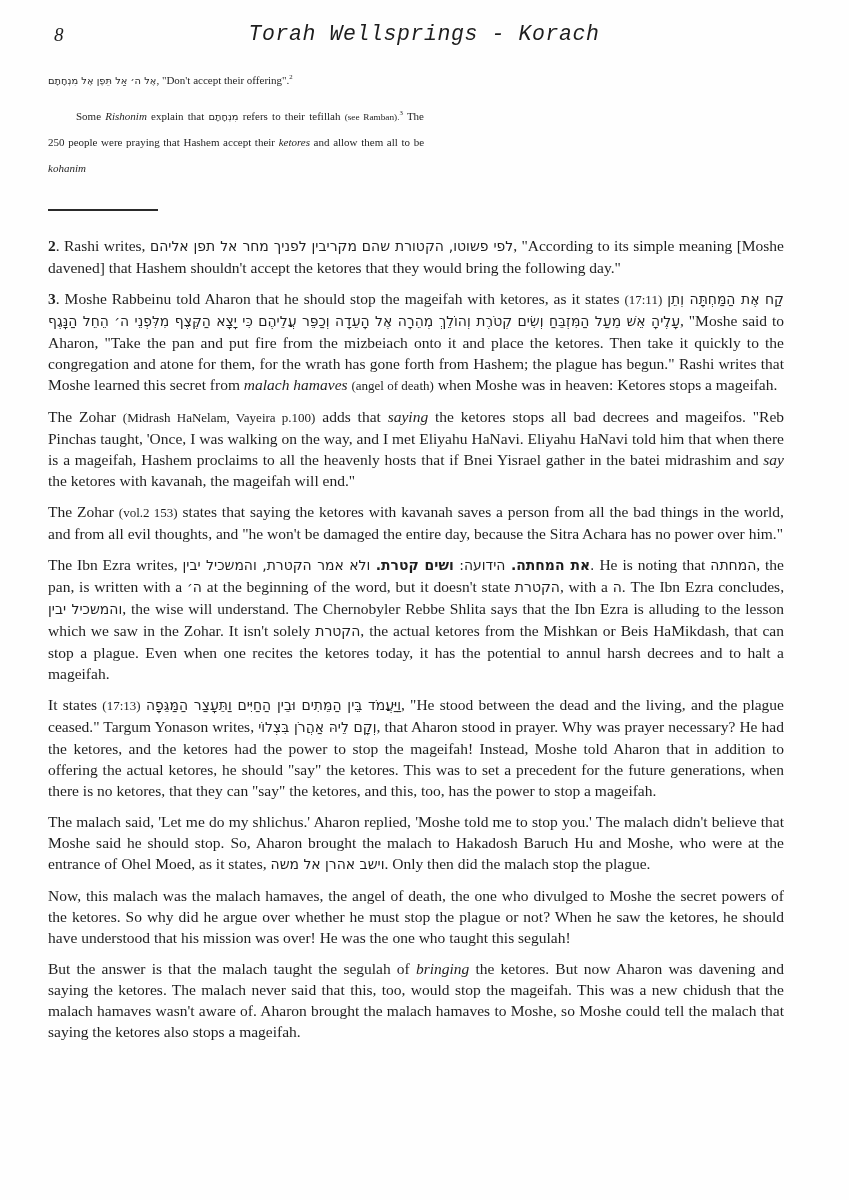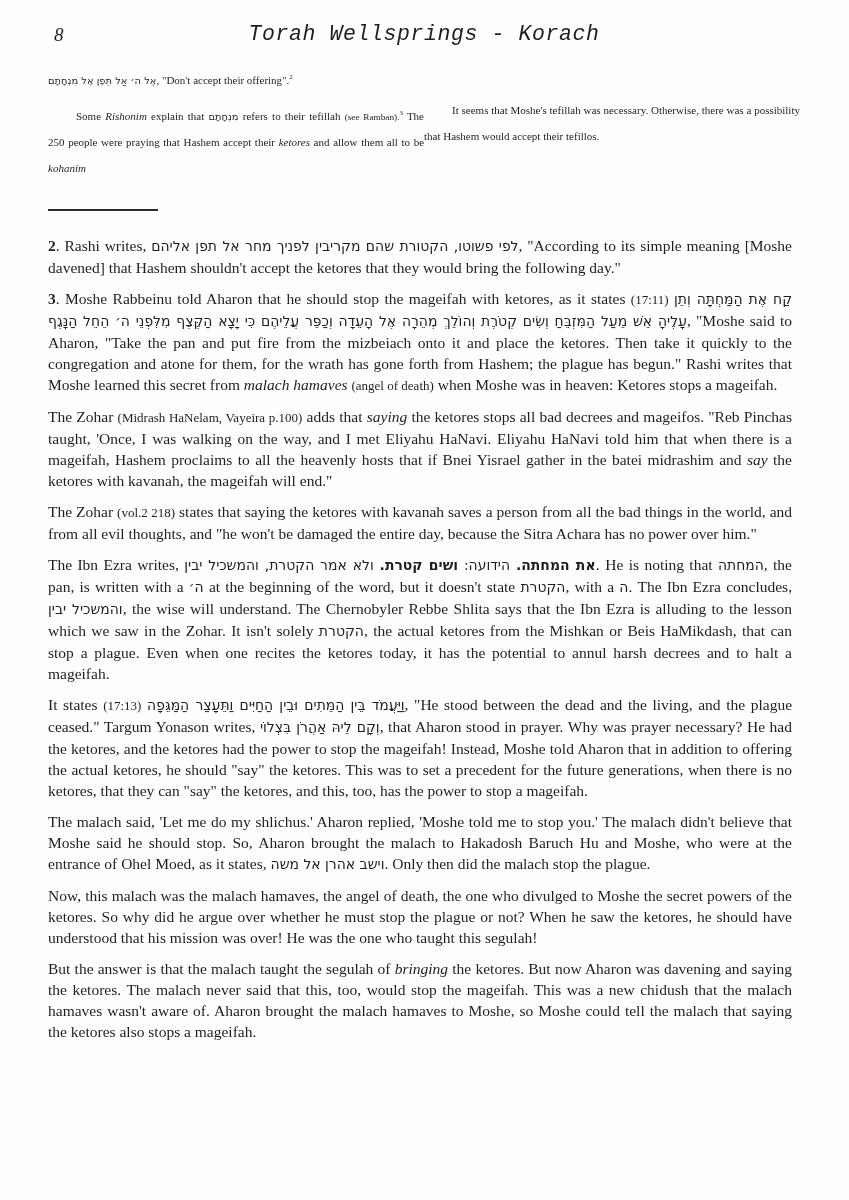--- a/index.html
+++ b/index.html
@@ -34,21 +34,21 @@
   .body-para.gap{margin-top:30px;}
   .footnote-rule{
     width:110px;height:0;
     border-top:2px solid #2a2a2a;
     margin:18px 0 0 0;
   }
   .footnotes{
     margin-top:24px;
     font-size:15.5px;line-height:21px;
   }
-  .fn-para{margin:0 8px 10px 0;text-align:justify;}
+  .fn-para{margin:0 16px 10px 0;text-align:justify;}
   .s-n{}
   .s-i{font-style:italic;}
   .s-b{font-weight:bold;}
   .s-p{font-size:0.84em;}
   .s-sup{font-size:0.62em;vertical-align:super;line-height:0;}
   .s-h,.s-hb{font-family:"DejaVu Sans","Liberation Sans",sans-serif;font-size:0.9em;}
   .s-hb{font-weight:bold;}
 </style>
 </head>
 <body>
@@ -59,31 +59,30 @@
     <span class="page-number">8</span>
     <span class="page-title">Torah Wellsprings - Korach</span>
   </header>
 
   <main class="body-columns">
     <div class="col">
       <p class="body-para"><span class="s-h">אֶל ה׳ אַל תֵּפֶן אֶל מִנְחָתָם</span><span class="s-n">, "Don't accept their offering".</span><span class="s-sup">2</span></p>
       <p class="body-para indent"><span class="s-n">Some </span><span class="s-i">Rishonim</span><span class="s-n"> explain that </span><span class="s-h">מִנְחָתָם</span><span class="s-n"> refers to their tefillah </span><span class="s-p">(see Ramban).</span><span class="s-sup">3</span><span class="s-n"> The 250 people were praying that Hashem accept their </span><span class="s-i">ketores</span><span class="s-n"> and allow them all to be </span><span class="s-i">kohanim</span></p>
     </div>
     <div class="col">
-      <p class="body-para gap indent"><span class="s-n">It seems that Moshe's tefillah was necessary. Otherwise, there was a possibility that Hashem would accept their tefillos.</span></p>
     </div>
   </main>
 
   <div class="footnote-rule"></div>
 
   <section class="footnotes">
     <p class="fn-para"><span class="s-b">2</span><span class="s-n">. Rashi writes, </span><span class="s-h">לפי פשוטו, הקטורת שהם מקריבין לפניך מחר אל תפן אליהם</span><span class="s-n">, "According to its simple meaning [Moshe davened] that Hashem shouldn't accept the ketores that they would bring the following day."</span></p>
     <p class="fn-para"><span class="s-b">3</span><span class="s-n">. Moshe Rabbeinu told Aharon that he should stop the mageifah with ketores, as it states </span><span class="s-p">(17:11)</span><span class="s-n"> </span><span class="s-h">קַח אֶת הַמַּחְתָּה וְתֵן עָלֶיהָ אֵשׁ מֵעַל הַמִּזְבֵּחַ וְשִׂים קְטֹרֶת וְהוֹלֵךְ מְהֵרָה אֶל הָעֵדָה וְכַפֵּר עֲלֵיהֶם כִּי יָצָא הַקֶּצֶף מִלִּפְנֵי ה׳ הֵחֵל הַנָּגֶף</span><span class="s-n">, "Moshe said to Aharon, "Take the pan and put fire from the mizbeiach onto it and place the ketores. Then take it quickly to the congregation and atone for them, for the wrath has gone forth from Hashem; the plague has begun." Rashi writes that Moshe learned this secret from </span><span class="s-i">malach hamaves</span><span class="s-n"> </span><span class="s-p">(angel of death)</span><span class="s-n"> when Moshe was in heaven: Ketores stops a mageifah.</span></p>
     <p class="fn-para"><span class="s-n">The Zohar </span><span class="s-p">(Midrash HaNelam, Vayeira p.100)</span><span class="s-n"> adds that </span><span class="s-i">saying</span><span class="s-n"> the ketores stops all bad decrees and mageifos. "Reb Pinchas taught, 'Once, I was walking on the way, and I met Eliyahu HaNavi. Eliyahu HaNavi told him that when there is a mageifah, Hashem proclaims to all the heavenly hosts that if Bnei Yisrael gather in the batei midrashim and </span><span class="s-i">say</span><span class="s-n"> the ketores with kavanah, the mageifah will end."</span></p>
-    <p class="fn-para"><span class="s-n">The Zohar </span><span class="s-p">(vol.2 218)</span><span class="s-n"> states that saying the ketores with kavanah saves a person from all the bad things in the world, and from all evil thoughts, and "he won't be damaged the entire day, because the Sitra Achara has no power over him."</span></p>
+    <p class="fn-para"><span class="s-n">The Zohar </span><span class="s-p">(vol.2 153)</span><span class="s-n"> states that saying the ketores with kavanah saves a person from all the bad things in the world, and from all evil thoughts, and "he won't be damaged the entire day, because the Sitra Achara has no power over him."</span></p>
     <p class="fn-para"><span class="s-n">The Ibn Ezra writes, </span><span class="s-hb">את המחתה.</span><span class="s-h"> הידועה: </span><span class="s-hb">ושים קטרת.</span><span class="s-h"> ולא אמר הקטרת, והמשכיל יבין.</span><span class="s-n"> He is noting that </span><span class="s-h">המחתה</span><span class="s-n">, the pan, is written with a </span><span class="s-h">ה׳</span><span class="s-n"> at the beginning of the word, but it doesn't state </span><span class="s-h">הקטרת</span><span class="s-n">, with a </span><span class="s-h">ה</span><span class="s-n">. The Ibn Ezra concludes, </span><span class="s-h">והמשכיל יבין</span><span class="s-n">, the wise will understand. The Chernobyler Rebbe Shlita says that the Ibn Ezra is alluding to the lesson which we saw in the Zohar. It isn't solely </span><span class="s-h">הקטרת</span><span class="s-n">, the actual ketores from the Mishkan or Beis HaMikdash, that can stop a plague. Even when one recites the ketores today, it has the potential to annul harsh decrees and to halt a mageifah.</span></p>
     <p class="fn-para"><span class="s-n">It states </span><span class="s-p">(17:13)</span><span class="s-n"> </span><span class="s-h">וַיַּעֲמֹד בֵּין הַמֵּתִים וּבֵין הַחַיִּים וַתֵּעָצַר הַמַּגֵּפָה</span><span class="s-n">, "He stood between the dead and the living, and the plague ceased." Targum Yonason writes, </span><span class="s-h">וְקָם לֵיהּ אַהֲרֹן בִּצְלוֹי</span><span class="s-n">, that Aharon stood in prayer. Why was prayer necessary? He had the ketores, and the ketores had the power to stop the mageifah! Instead, Moshe told Aharon that in addition to offering the actual ketores, he should "say" the ketores. This was to set a precedent for the future generations, when there is no ketores, that they can "say" the ketores, and this, too, has the power to stop a mageifah.</span></p>
     <p class="fn-para"><span class="s-n">The malach said, 'Let me do my shlichus.' Aharon replied, 'Moshe told me to stop you.' The malach didn't believe that Moshe said he should stop. So, Aharon brought the malach to Hakadosh Baruch Hu and Moshe, who were at the entrance of Ohel Moed, as it states, </span><span class="s-h">וישב אהרן אל משה</span><span class="s-n">. Only then did the malach stop the plague.</span></p>
     <p class="fn-para"><span class="s-n">Now, this malach was the malach hamaves, the angel of death, the one who divulged to Moshe the secret powers of the ketores. So why did he argue over whether he must stop the plague or not? When he saw the ketores, he should have understood that his mission was over! He was the one who taught this segulah!</span></p>
     <p class="fn-para"><span class="s-n">But the answer is that the malach taught the segulah of </span><span class="s-i">bringing</span><span class="s-n"> the ketores. But now Aharon was davening and saying the ketores. The malach never said that this, too, would stop the mageifah. This was a new chidush that the malach hamaves wasn't aware of. Aharon brought the malach hamaves to Moshe, so Moshe could tell the malach that saying the ketores also stops a mageifah.</span></p>
   </section>
 
 </div>
 
 </body></html>

